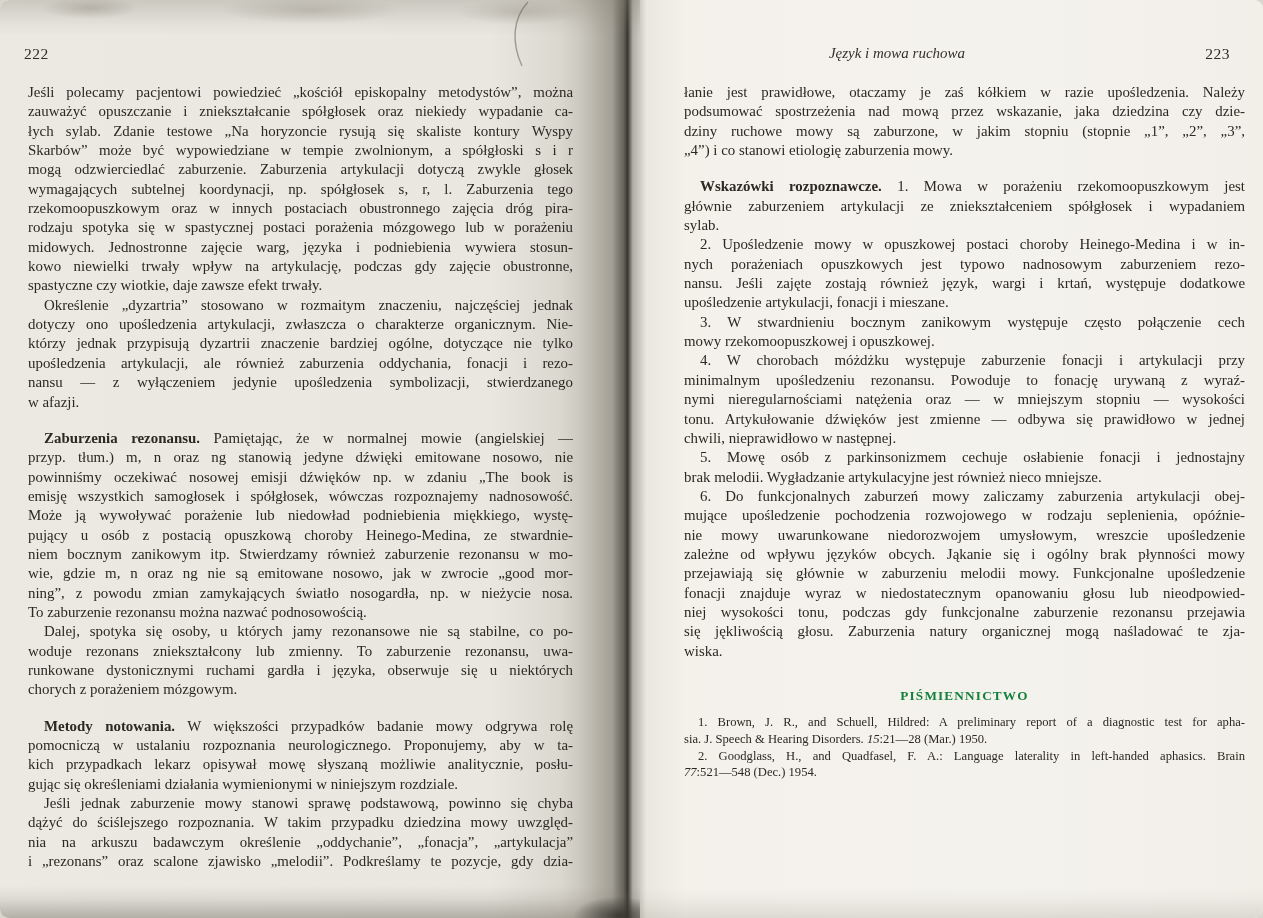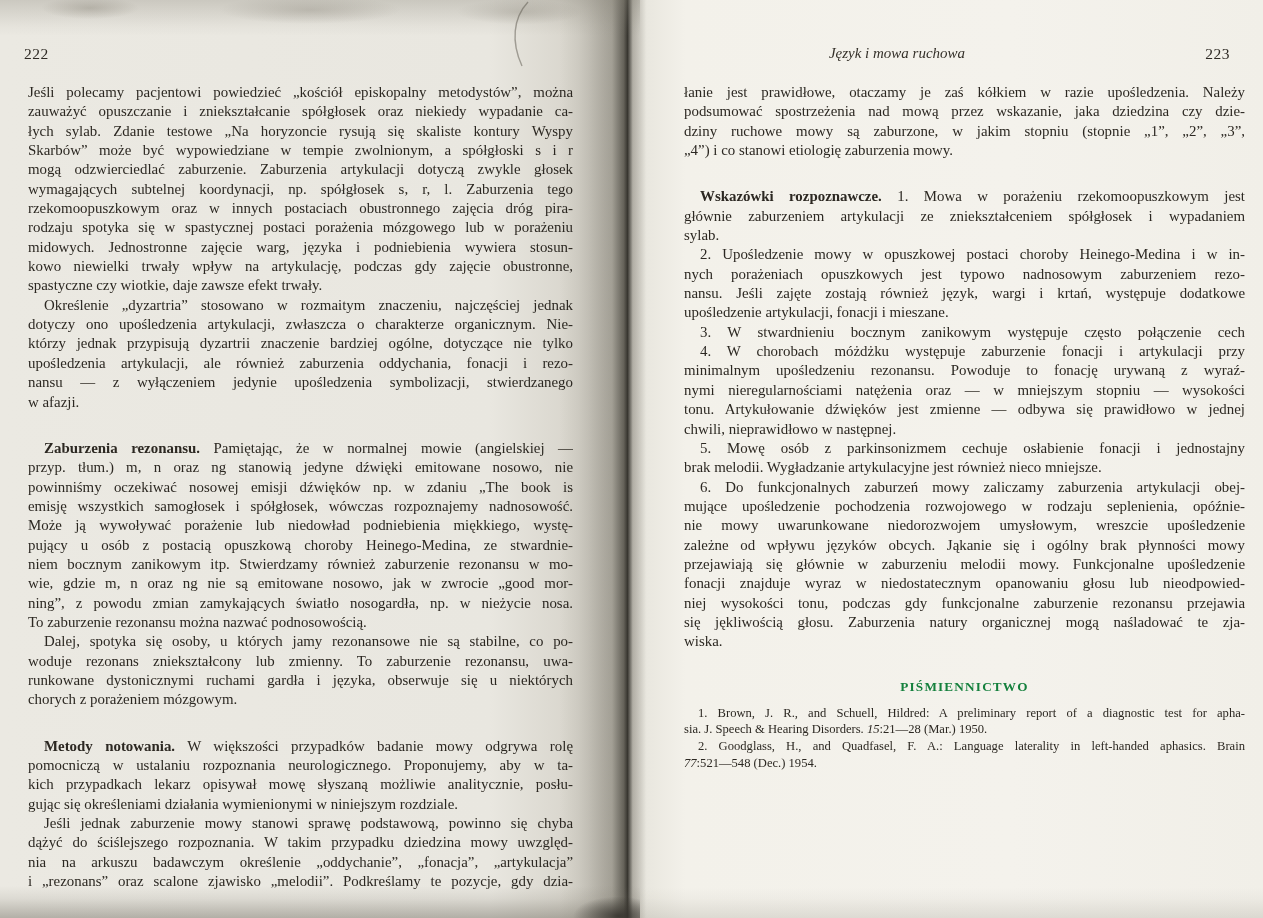--- a/index.html
+++ b/index.html
@@ -3,20 +3,21 @@
 <meta charset="utf-8">
 <style>
   html,body{margin:0;padding:0;background:#d9d6cd;}
   #page{
     position:relative;
     width:1263px;height:918px;
     background:#f0eee7;
     overflow:hidden;
     font-family:"Liberation Serif","DejaVu Serif",serif;
     color:#2e2a24;
+    border-radius:9px;
   }
   
   .left-paper{
     position:absolute;left:0;top:0;width:628px;height:918px;
     background:linear-gradient(to right,#ebe9e2 0%,#e9e7e0 78%,#d7d4cb 92%,#b3b0a6 100%);
   }
   .right-paper{
     position:absolute;left:628px;top:0;width:635px;height:918px;
     background:linear-gradient(to right,#c6c3ba 0%,#e9e7df 3%,#f3f1ea 9%,#f4f2ec 60%,#f1efe8 100%);
   }
@@ -61,21 +62,21 @@
   .runtitle{font-style:italic;text-align:center;color:#35312a;}
   .hdr-left .runtitle{width:497px;}
   .hdr-right .runtitle{width:456px;}
 
   
   .body-col{position:absolute;top:83px;font-size:14.9px;line-height:19.35px;
     text-rendering:optimizeLegibility;color:#2c2822;}
   .body-left{left:28px;width:545px;}
   .body-right{left:684px;width:561px;}
   .para{margin:0;}
-  .para.sp{margin-top:27px;}
+  .para.sp{margin-top:17px;}
   .line{text-align:justify;text-align-last:justify;white-space:normal;}
   .line.ind{text-indent:16px;}
   .line.end{text-align-last:left;}
   .line b{font-weight:bold;}
 
   
   .bib-heading{margin-top:26px;text-align:center;font-weight:bold;
     font-size:13.2px;letter-spacing:1.2px;line-height:17px;color:#15803d;}
   .bib-entries{margin-top:10px;font-size:12.6px;line-height:16.8px;}
   .bib-entries .line.ind{text-indent:14px;}
@@ -172,20 +173,21 @@
           <div class="line end">sylab.</div>
         </div>
         <div class="para">
           <div class="line ind">2. Upośledzenie mowy w opuszkowej postaci choroby Heinego-Medina i w in-</div>
           <div class="line">nych porażeniach opuszkowych jest typowo nadnosowym zaburzeniem rezo-</div>
           <div class="line">nansu. Jeśli zajęte zostają również język, wargi i krtań, występuje dodatkowe</div>
           <div class="line end">upośledzenie artykulacji, fonacji i mieszane.</div>
         </div>
         <div class="para">
           <div class="line ind">3. W stwardnieniu bocznym zanikowym występuje często połączenie cech</div>
+          <div class="line end">mowy rzekomoopuszkowej i opuszkowej.</div>
         </div>
         <div class="para">
           <div class="line ind">4. W chorobach móżdżku występuje zaburzenie fonacji i artykulacji przy</div>
           <div class="line">minimalnym upośledzeniu rezonansu. Powoduje to fonację urywaną z wyraź-</div>
           <div class="line">nymi nieregularnościami natężenia oraz — w mniejszym stopniu — wysokości</div>
           <div class="line">tonu. Artykułowanie dźwięków jest zmienne — odbywa się prawidłowo w jednej</div>
           <div class="line end">chwili, nieprawidłowo w następnej.</div>
         </div>
         <div class="para">
           <div class="line ind">5. Mowę osób z parkinsonizmem cechuje osłabienie fonacji i jednostajny</div>

